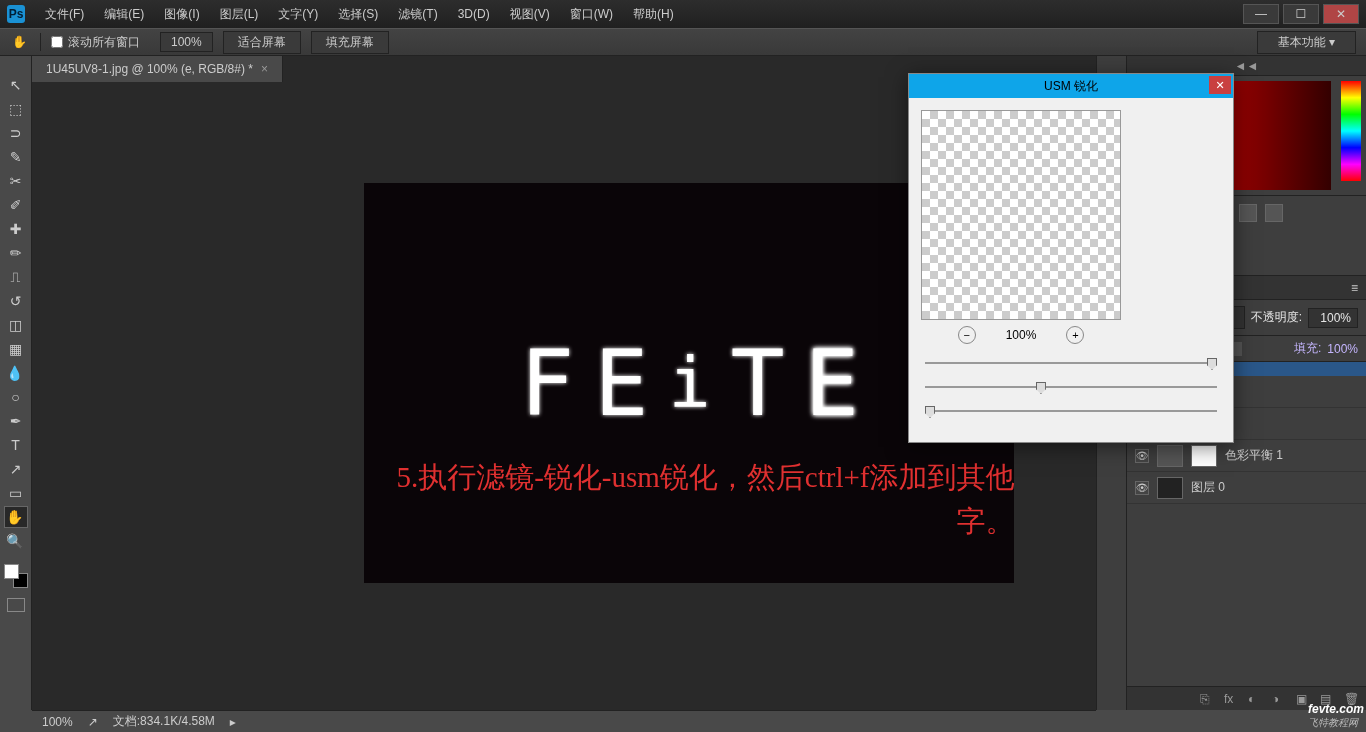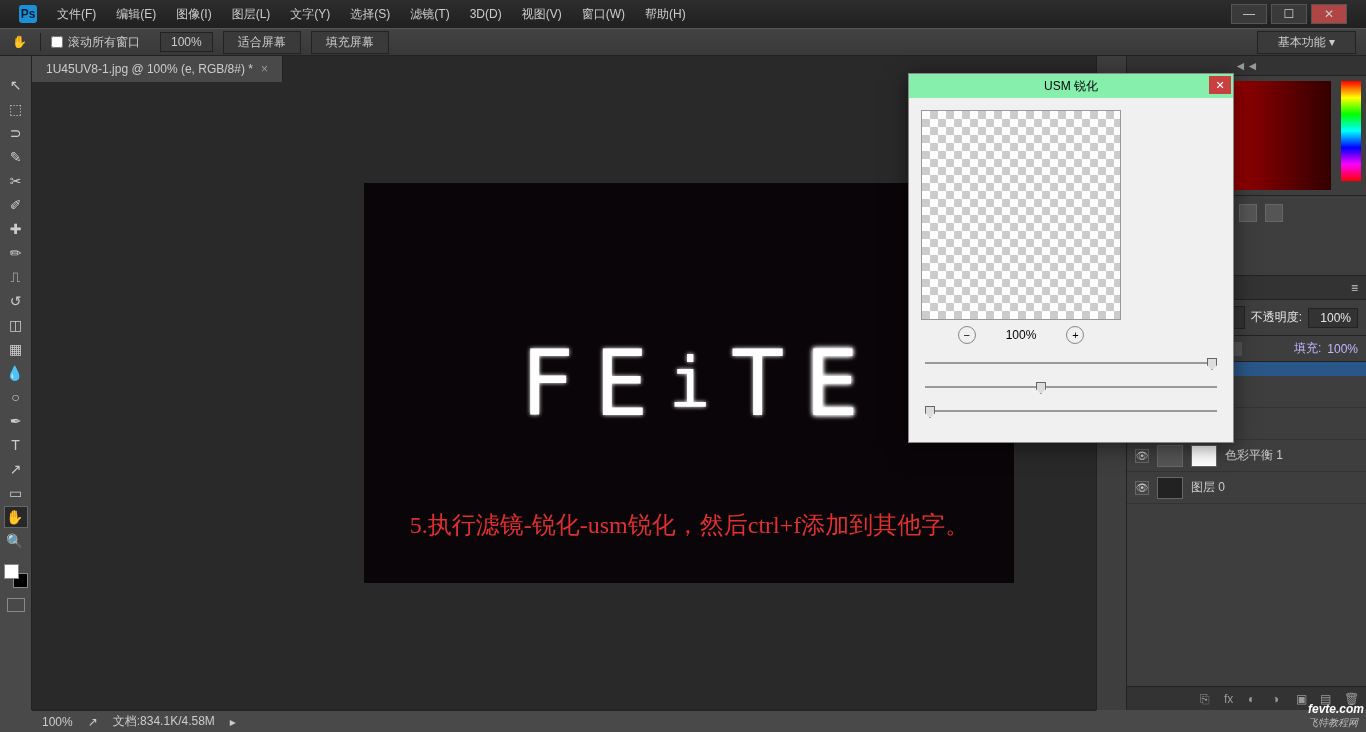--- a/index.html
+++ b/index.html
@@ -1,17 +1,17 @@
 <!DOCTYPE html>
 <html><head>
 <meta charset="utf-8">
 <style>
 *{margin:0;padding:0;box-sizing:border-box;font-family:"Microsoft YaHei",Arial,sans-serif;font-size:12px;user-select:none}
 body{background:#494949;width:1366px;height:732px;overflow:hidden;position:relative}
-.titlebar{height:28px;background:linear-gradient(#2d2d2d,#202020);display:flex;align-items:center;color:#ccc;padding:0 19px}
+.titlebar{height:28px;background:linear-gradient(#2d2d2d,#202020);display:flex;align-items:center;color:#ccc;padding:0 7px}
 .titlebar .ps-logo{width:18px;height:18px;background:#1a91d4;border-radius:3px;margin-right:10px;display:flex;align-items:center;justify-content:center;color:#001e36;font-weight:bold;font-size:10px}
 .titlebar .menu-item{padding:0 10px;cursor:default}
 .titlebar .window-controls{margin-left:auto;display:flex}
 .titlebar .window-btn{width:36px;height:20px;background:#3a3a3a;margin-left:4px;display:flex;align-items:center;justify-content:center;border:1px solid #555}
 .titlebar .window-btn.close{background:#b04545}
 .options-bar{height:28px;background:linear-gradient(#434343,#393939);border-top:1px solid #555;border-bottom:1px solid #222;display:flex;align-items:center;padding:0 10px;color:#ccc;gap:10px}
 .options-bar .hand-icon{width:20px;height:20px;display:flex;align-items:center;justify-content:center}
 .options-bar .checkbox{display:flex;align-items:center;gap:5px}
 .options-bar .checkbox input{width:12px;height:12px}
 .options-bar .zoom-val{border:1px solid #222;background:#3a3a3a;padding:2px 10px;margin-left:10px}
@@ -27,21 +27,21 @@
 .toolbox .qmask{margin-top:8px;width:18px;height:14px;border:1px solid #888;background:#494949}
 .doc-area{flex:1;background:#292929;position:relative;display:flex;flex-direction:row}
 .doc-tabs{height:26px;background:#3a3a3a;display:flex}
 .doc-tab{background:#494949;padding:5px 14px;color:#ccc;border-right:1px solid #222;display:flex;align-items:center;gap:8px}
 .doc-tab .x{color:#999;cursor:pointer}
 .canvas-wrap{flex:1;display:flex;align-items:center;justify-content:center;overflow:hidden;background:#292929;position:relative}
 .canvas{width:650px;height:400px;background:#0a0508;position:relative;display:flex;align-items:center;justify-content:center}
 .neon-text{display:flex;gap:20px;align-items:center}
 .neon-text span{font-family:monospace;font-size:90px;color:#fff;font-weight:100;text-shadow:0 0 4px #fff}
 .neon-text .last{filter:drop-shadow(0 0 2px #fff)}
-.annotation{position:absolute;bottom:40px;left:0;color:#e03030;font-size:24px;font-family:"KaiTi",cursive;line-height:1.5;text-align:center;width:100%;padding-left:0}
+.annotation{position:absolute;bottom:40px;left:0;color:#e03030;font-size:29px;font-family:"KaiTi",cursive;line-height:1.5;text-align:right;width:100%;padding-left:0}
 .right-panels{width:240px;background:#3e3e3e;border-left:1px solid #222;display:flex;flex-direction:column}
 .right-collapse{height:20px;background:#333;border-bottom:1px solid #222;display:flex;align-items:center;justify-content:center;color:#999}
 .color-panel{height:120px;background:#3e3e3e;border-bottom:1px solid #222;display:flex}
 .color-strip{width:20px;height:100px;margin:5px;background:linear-gradient(#f00,#ff0,#0f0,#0ff,#00f,#f0f,#f00)}
 .color-picker{flex:1;margin:5px;background:linear-gradient(to right,#f00,#300);position:relative}
 .adj-panel{height:80px;background:#3e3e3e;border-bottom:1px solid #222;padding:8px;display:flex;gap:8px;flex-wrap:wrap}
 .adj-panel .adj-icon{width:18px;height:18px;background:#555;border:1px solid #666}
 .layers-panel{flex:1;background:#3e3e3e;display:flex;flex-direction:column}
 .layers-header{height:24px;background:#333;display:flex;align-items:center;padding:0 8px;color:#ccc;border-bottom:1px solid #222}
 .layers-header .gear{margin-left:auto}
@@ -57,21 +57,21 @@
 .layer-row .thumb{width:26px;height:22px;background:#fff;border:1px solid #666;background-image:linear-gradient(45deg,#ccc 25%,transparent 25%,transparent 75%,#ccc 75%),linear-gradient(45deg,#ccc 25%,transparent 25%,transparent 75%,#ccc 75%);background-size:8px 8px;background-position:0 0,4px 4px}
 .layer-row .thumb.solid{background:#222;background-image:none}
 .layer-row .thumb.white{background:#fff;background-image:none}
 .layers-footer{height:24px;background:#333;border-top:1px solid #222;display:flex;align-items:center;padding:0 8px;gap:10px;color:#999;justify-content:flex-end}
 .layers-footer .fico{width:14px;height:14px}
 .dock-strip{width:30px;background:#3e3e3e;border-left:1px solid #222;display:flex;flex-direction:column;align-items:center;padding-top:20px;gap:10px}
 .dock-strip .dico{width:18px;height:18px;background:#555;border:1px solid #666}
 .statusbar{height:22px;background:#494949;border-top:1px solid #222;display:flex;align-items:center;color:#ccc;padding:0 10px;gap:15px;position:absolute;bottom:0;left:32px;right:270px}
 
 .dialog{position:absolute;top:73px;left:908px;width:326px;background:#f0f0f0;border:1px solid #888;box-shadow:0 4px 20px rgba(0,0,0,0.5);z-index:100}
-.dialog-title{height:24px;background:#86efac;display:flex;align-items:center;justify-content:center;color:#000;position:relative;font-size:12px}
+.dialog-title{height:24px;background:#0ea5e9;display:flex;align-items:center;justify-content:center;color:#000;position:relative;font-size:12px}
 .dialog-title .dclose{position:absolute;right:2px;top:2px;width:22px;height:18px;background:#c94040;color:#fff;display:flex;align-items:center;justify-content:center;cursor:pointer;font-size:11px}
 .dialog-body{padding:12px;display:flex;flex-direction:column}
 .dialog-top{display:flex;gap:12px}
 .preview-box{width:200px;height:210px;border:1px solid #999;background:#fff;background-image:linear-gradient(45deg,#ccc 25%,transparent 25%,transparent 75%,#ccc 75%),linear-gradient(45deg,#ccc 25%,transparent 25%,transparent 75%,#ccc 75%);background-size:16px 16px;background-position:0 0,8px 8px}
 .dialog-btns{display:flex;flex-direction:column;gap:6px;width:80px}
 .dialog-btns button{padding:4px 8px;background:#fdfdfd;border:1px solid #999;cursor:pointer;font-size:12px}
 .dialog-btns .pchk{display:flex;align-items:center;gap:4px;margin-top:6px}
 .zoom-row{display:flex;justify-content:center;align-items:center;gap:30px;margin-top:6px;width:200px}
 .zoom-row .zbtn{width:18px;height:18px;border:1px solid #888;border-radius:50%;display:flex;align-items:center;justify-content:center;font-size:11px;cursor:pointer}
 .sliders{margin-top:14px}

